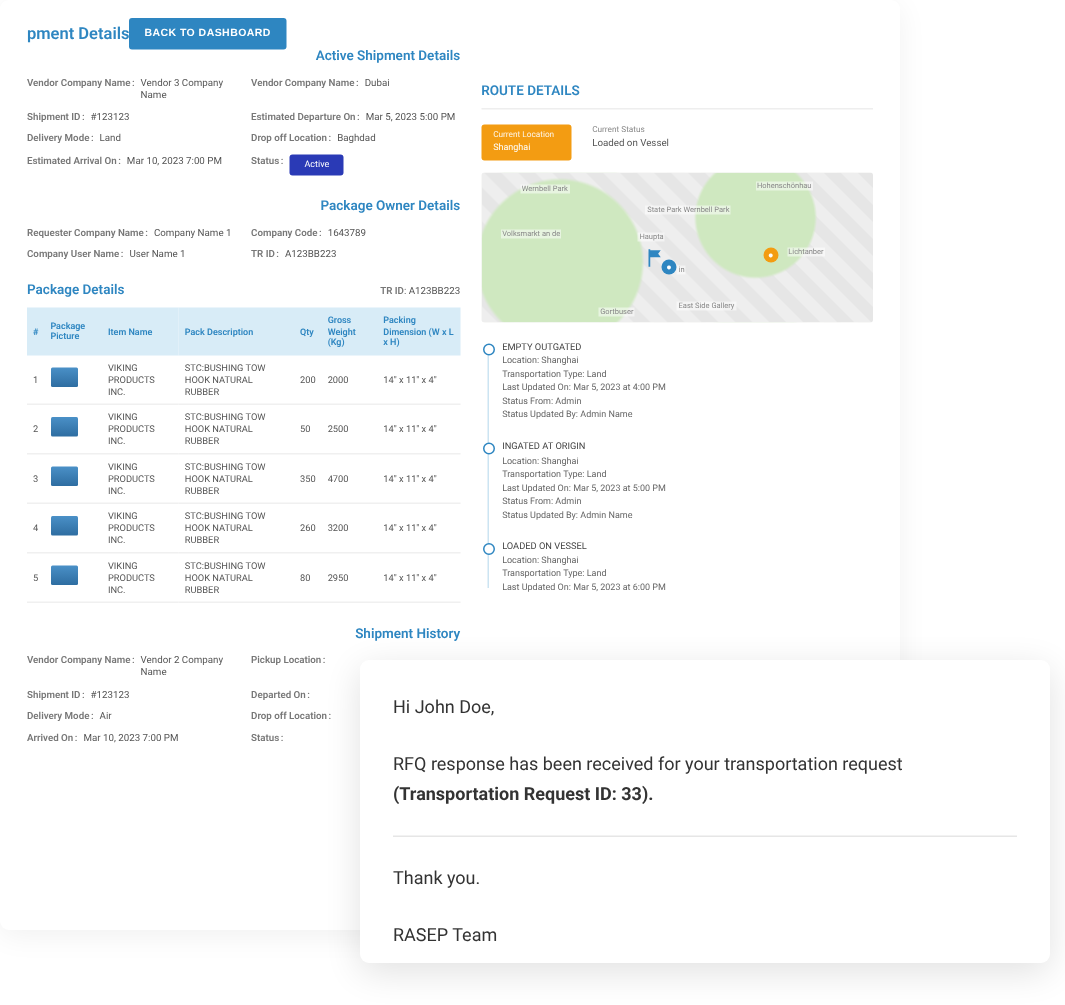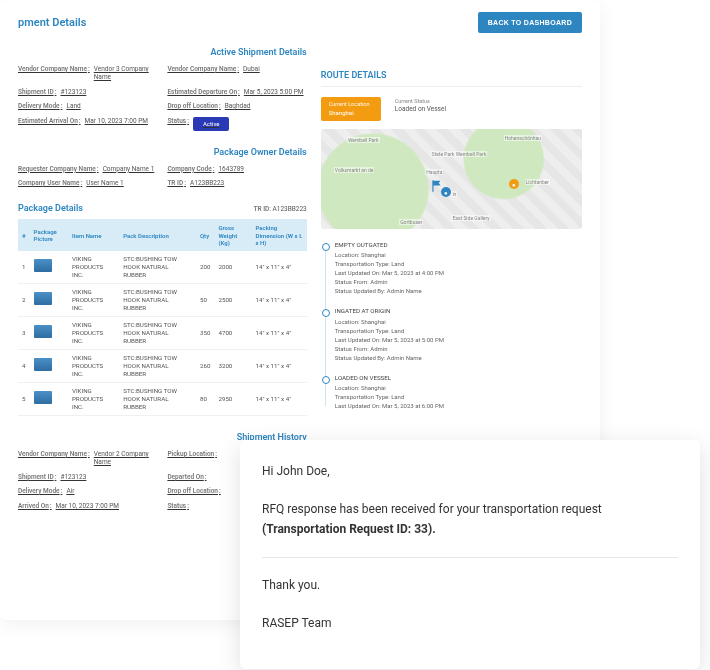--- a/index.html
+++ b/index.html
@@ -18,23 +18,22 @@
     left: 0; top: 0;
     width: 600px;
     height: 620px;
     background: #fff;
     border-radius: 6px;
     box-shadow: 0 4px 20px rgba(0,0,0,0.06);
     padding: 12px 18px;
   }
   .header-row {
     display: flex;
-    justify-content: space-between;
+    justify-content: flex-start;
     align-items: center;
-    margin-bottom: 14px;
   }
   .page-title {
     color: #2e86c1;
     font-size: 11px;
     font-weight: 600;
   }
   .btn-back {
     background: #2e86c1;
     color: #fff;
     border: none;
@@ -58,21 +57,21 @@
     margin-bottom: 8px;
     text-align: right;
   }
   .kv-grid {
     display: grid;
     grid-template-columns: 1fr 1fr;
     column-gap: 10px;
     row-gap: 6px;
     margin-bottom: 16px;
   }
-  .kv { display: flex; font-size: 6.5px; line-height: 1.3; text-decoration: underline; }
+  .kv { display: flex; font-size: 6.5px; line-height: 1.3; }
   .kv .k { color: #777; font-weight: 600; flex: 0 0 auto; margin-right: 4px; }
   .kv .k::after { content: ":"; margin-left: 1px; }
   .kv .v { color: #555; }
   .status-badge {
     background: #2a3ab6;
     color: #fff;
     font-size: 6px;
     padding: 3px 10px;
     border-radius: 2px;
     display: inline-block;
@@ -203,21 +202,21 @@
   .tl-item .ttitle { font-weight: 400; color: #444; font-size: 6.2px; }
   
   .email-card {
     position: absolute;
     left: 240px;
     top: 440px;
     width: 460px;
     background: #fff;
     border-radius: 6px;
     box-shadow: 0 6px 24px rgba(0,0,0,0.12);
-    padding: 22px 22px 36px;
+    padding: 22px 22px 9px;
     font-size: 12px;
     color: #333;
     line-height: 1.6;
   }
   .email-card .divider {
     border: none;
     border-top: 1px solid #e6e6e6;
     margin: 18px 0;
   }
   .email-card .bold { font-weight: 700; }

